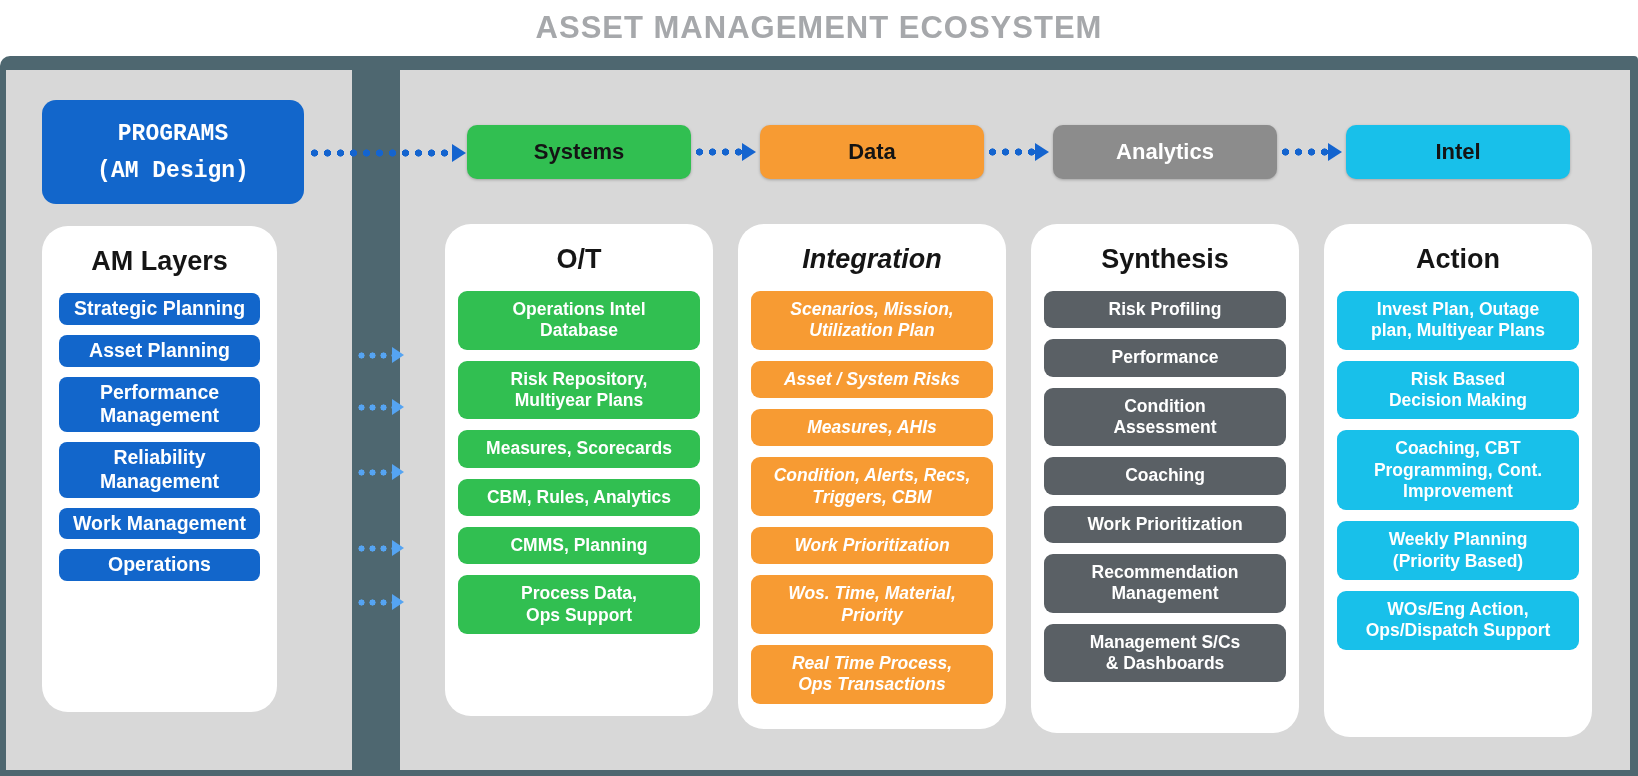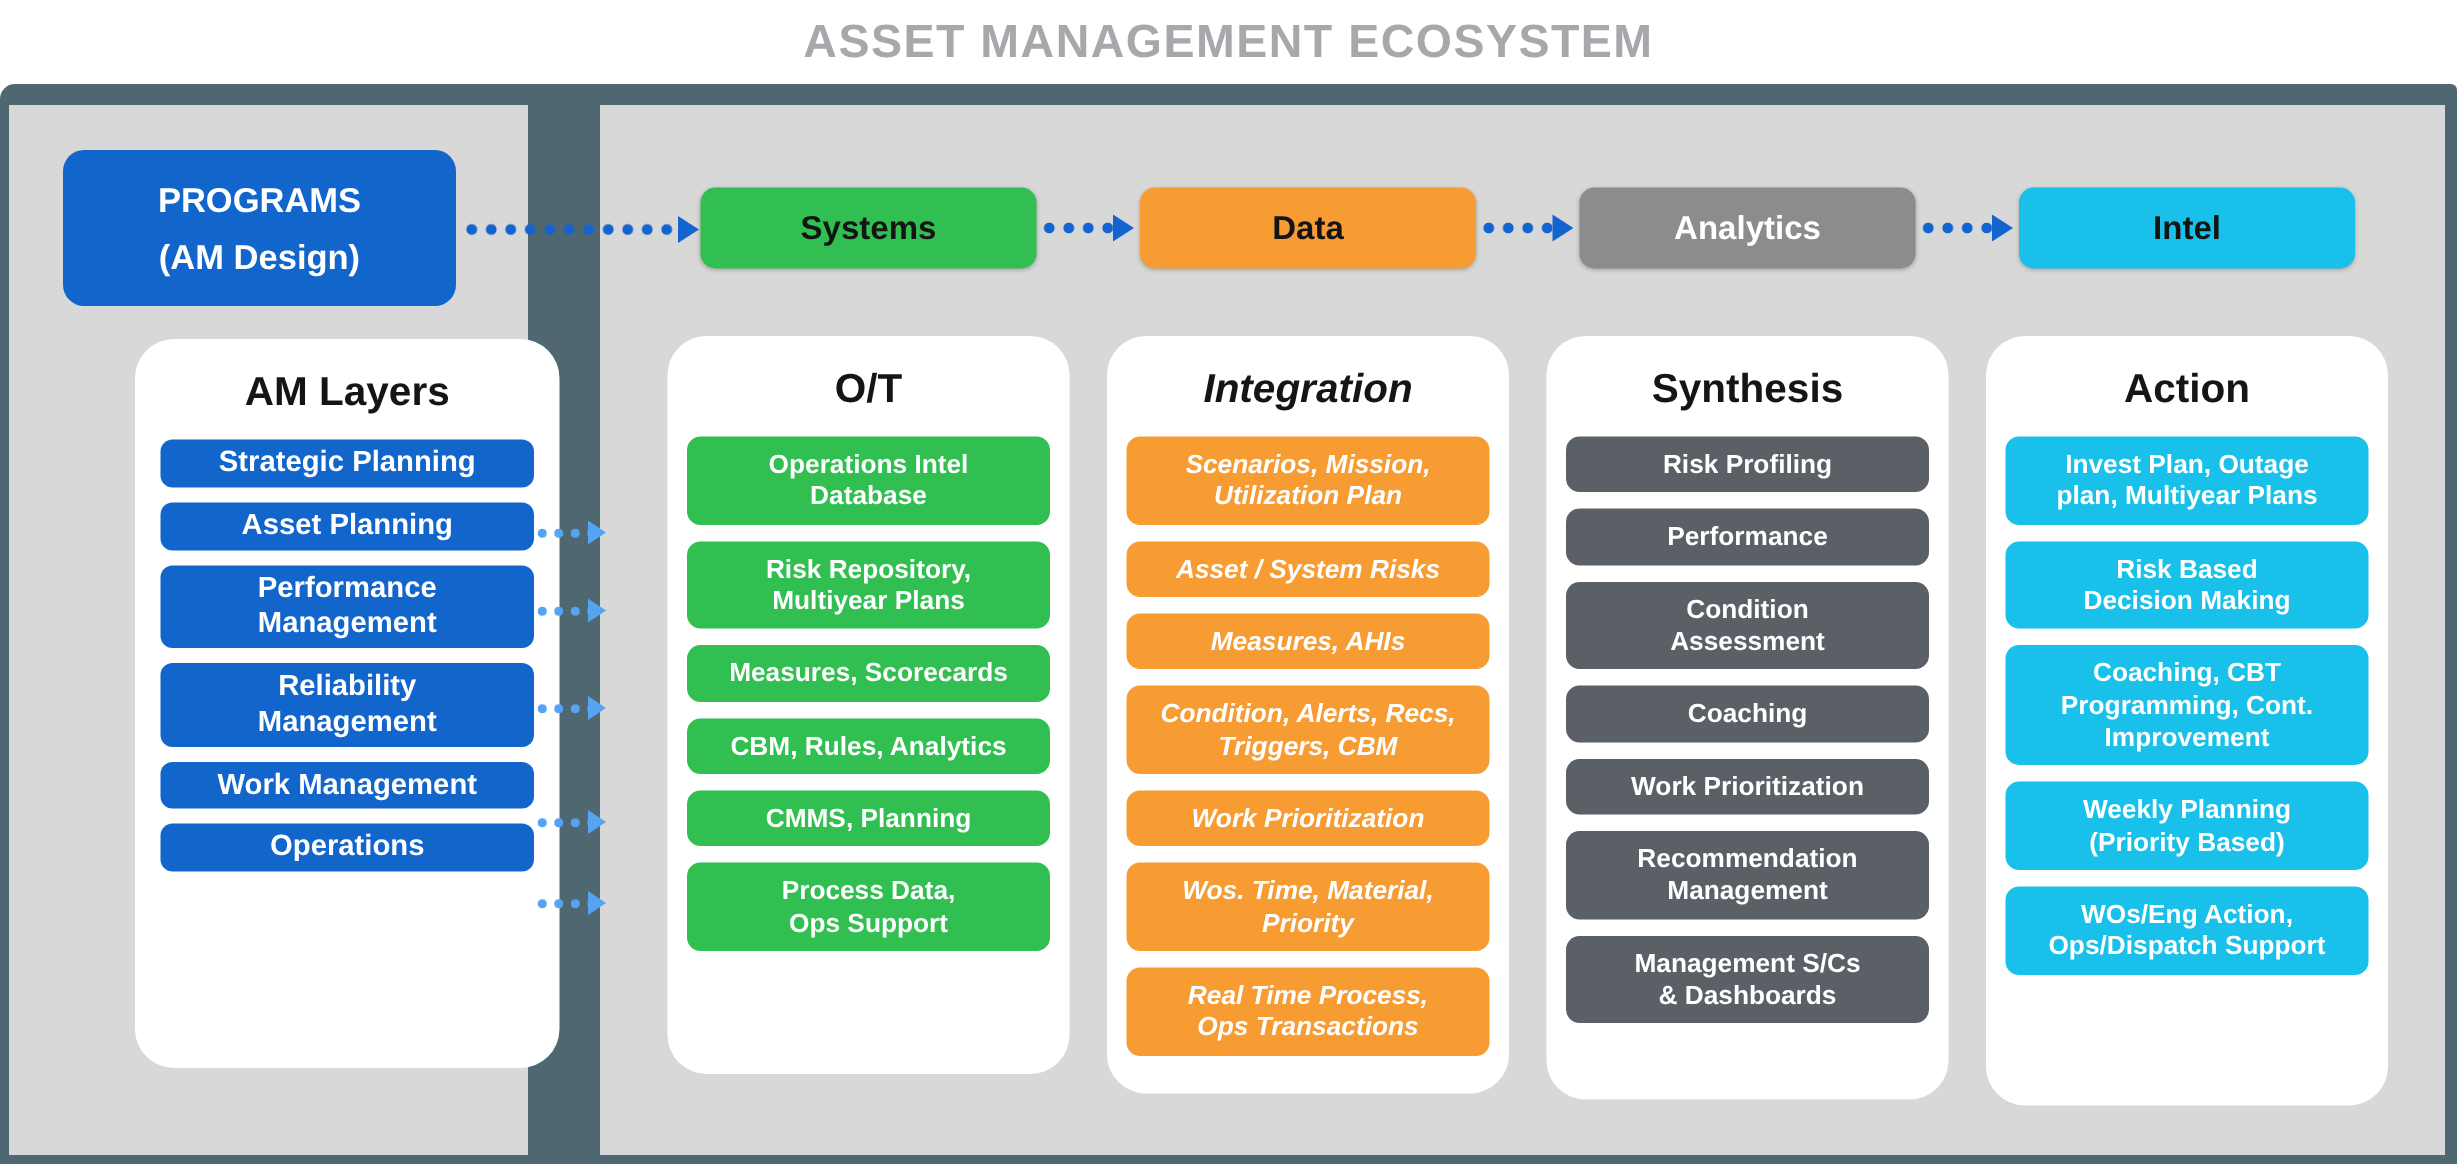--- a/index.html
+++ b/index.html
@@ -20,27 +20,27 @@
   
   .panel{position:absolute;top:70px;height:700px;background:#d8d8d8;}
   .panel-left{left:6px;width:346px;}
   .panel-right{left:400px;width:1230px;}
 
   
   .programs-box{
     position:absolute;left:36px;top:30px;width:262px;height:104px;
     background:#1266cb;border-radius:14px;color:#fff;font-weight:bold;
     font-size:23px;display:flex;flex-direction:column;align-items:center;
-    justify-content:center;gap:11px;text-align:center;
+    justify-content:center;gap:11px;text-align:center;font-family:Liberation Mono, monospace;
   }
   .card{
     position:absolute;background:#ffffff;border-radius:26px;
     box-sizing:border-box;padding-top:16px;
   }
-  .card-layers{left:36px;top:156px;width:283px;height:486px;margin-left:48px;}
+  .card-layers{left:36px;top:156px;width:235px;height:486px;}
   .card-title{
     font-size:27px;font-weight:bold;color:#151515;text-align:center;
     margin:4px 0 16px 0;
   }
   .pill{
     margin:0 17px 10px 17px;border-radius:8px;color:#ffffff;font-weight:bold;
     text-align:center;white-space:pre-line;line-height:1.22;
     padding:4px 4px;font-size:19.5px;
   }
   .pill-blue{background:#1266cb;}

